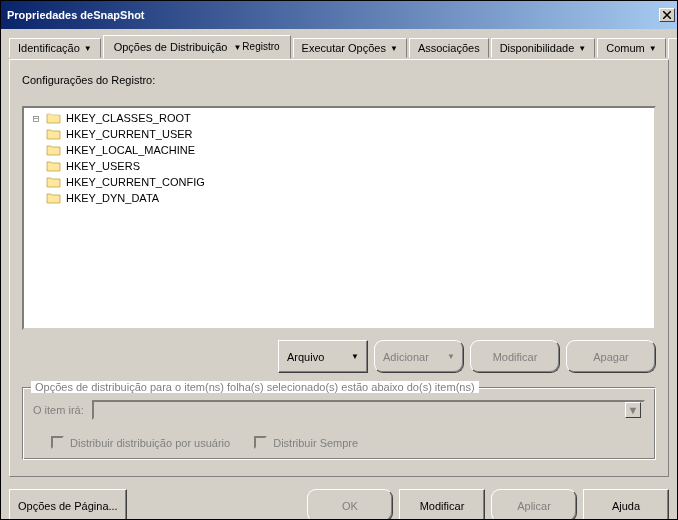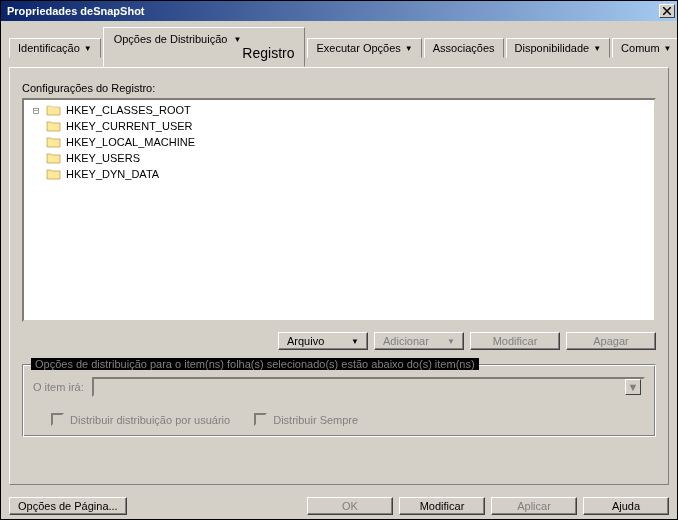--- a/index.html
+++ b/index.html
@@ -1,43 +1,43 @@
 <!DOCTYPE html>
 <html><head>
 <meta charset="utf-8">
 <style>
 * { box-sizing: border-box; margin: 0; padding: 0; font-family: Tahoma, Arial, sans-serif; font-size: 11px; }
 body { background: #d4d0c8; width: 678px; height: 520px; overflow: hidden; border: 1px solid #000; }
-.titlebar { background: linear-gradient(to right, #0a246a, #a6caf0); height: 20px; display: flex; align-items: center; justify-content: space-between; padding: 0 2px; }
+.titlebar { background: linear-gradient(to right, #0a246a, #a6caf0); height: 28px; display: flex; align-items: center; justify-content: space-between; padding: 0 2px; }
 .titlebar-text { color: #fff; font-weight: bold; padding-left: 4px; }
 .close-btn { width: 16px; height: 14px; background: #d4d0c8; border: 1px solid; border-color: #fff #404040 #404040 #fff; display: flex; align-items: center; justify-content: center; cursor: pointer; }
 .close-btn svg { width: 8px; height: 8px; }
 .tabs-row { display: flex; align-items: center; padding: 6px 8px 0 8px; gap: 2px; }
 .tab { background: #d4d0c8; border: 1px solid; border-color: #fff #808080 #d4d0c8 #fff; padding: 3px 8px; display: flex; align-items: center; gap: 4px; cursor: pointer; position: relative; top: 1px; white-space: nowrap; }
 .tab.active { border-bottom-color: #d4d0c8; padding: 5px 10px; top: 0; z-index: 2; flex-direction: row; gap: 1px; align-items: flex-start; }
 .tab-label { display: flex; align-items: center; gap: 6px; }
-.tab-sublabel { font-size: 14px; margin-top: 12px; }
+.tab-sublabel { font-size: 10px; }
 .dropdown-arrow { font-size: 8px; color: #000; }
 .tab-scroll { display: flex; gap: 0; margin-left: 4px; }
 .scroll-btn { width: 16px; height: 20px; background: #d4d0c8; border: 1px solid; border-color: #fff #404040 #404040 #fff; display: flex; align-items: center; justify-content: center; cursor: pointer; font-size: 9px; }
 .content-frame { margin: 0 8px 8px 8px; border: 1px solid; border-color: #fff #808080 #808080 #fff; background: #d4d0c8; padding: 14px 12px 12px 12px; height: 418px; position: relative; }
-.section-label { margin-bottom: 4px; }
+.section-label { margin-bottom: 20px; }
 .tree-box { background: #fff; border: 2px inset #d4d0c8; height: 224px; overflow: auto; padding: 2px; }
 .tree-item { display: flex; align-items: center; gap: 2px; padding: 1px 2px; cursor: pointer; }
 .tree-line { width: 16px; text-align: center; color: #808080; font-family: monospace; }
 .folder-icon { width: 16px; height: 14px; display: inline-block; }
 .folder-icon svg { width: 16px; height: 14px; }
 .tree-label { padding-left: 2px; }
 .btn-row { display: flex; justify-content: flex-end; gap: 6px; margin-top: 10px; }
-.btn { min-width: 90px; height: 18px; background: #d4d0c8; border: 1px solid; border-color: #fff #404040 #404040 #fff; box-shadow: inset -1px -1px 0 #808080, inset 1px 1px 0 #d4d0c8; display: flex; align-items: center; justify-content: center; gap: 0; cursor: pointer; padding: 0 8px; }
+.btn { min-width: 90px; height: 33px; background: #d4d0c8; border: 1px solid; border-color: #fff #404040 #404040 #fff; box-shadow: inset -1px -1px 0 #808080, inset 1px 1px 0 #d4d0c8; display: flex; align-items: center; justify-content: center; gap: 0; cursor: pointer; padding: 0 8px; }
 .btn.split { justify-content: space-between; }
-.btn.disabled { color: #808080; cursor: default; }
+.btn.disabled { color: #808080; cursor: default; border-radius: 9px; }
 .btn.disabled .dropdown-arrow { color: #808080; }
 .fieldset { border: 1px solid #808080; border-right-color: #fff; border-bottom-color: #fff; box-shadow: inset 1px 1px 0 #fff, inset -1px -1px 0 #808080; margin-top: 14px; padding: 12px 10px 10px 10px; position: relative; }
-.fieldset-legend { position: absolute; top: -7px; left: 8px; background: #000000; padding: 0 4px; color: #808080; }
+.fieldset-legend { position: absolute; top: -7px; left: 8px; background: #ffffff; padding: 0 4px; color: #808080; }
 .form-row { display: flex; align-items: center; gap: 8px; margin-bottom: 16px; }
 .form-label { color: #808080; white-space: nowrap; }
 .combo { flex: 1; height: 20px; background: #d4d0c8; border: 2px inset #d4d0c8; display: flex; align-items: center; justify-content: space-between; padding: 0 2px; }
 .combo-btn { width: 16px; height: 16px; background: #d4d0c8; border: 1px solid; border-color: #fff #404040 #404040 #fff; display: flex; align-items: center; justify-content: center; font-size: 8px; color: #808080; }
 .check-row { display: flex; gap: 24px; margin-left: 18px; }
 .check { display: flex; align-items: center; gap: 6px; color: #808080; }
 .checkbox { width: 13px; height: 13px; background: #d4d0c8; border: 2px inset #d4d0c8; }
 .bottom-row { display: flex; padding: 4px 8px 8px 8px; gap: 6px; }
 .bottom-row .spacer { flex: 1; }
 .bottom-row .btn { min-width: 86px; }
@@ -125,20 +125,27 @@
       <span class="folder-icon"><svg viewBox="0 0 16 14">
             <path d="M1 3 h4 l1 1 h8 v8 h-13 z" fill="#ffe79c" stroke="#b89b3e" stroke-width="0.7"></path>
           </svg></span>
       <span class="tree-label">HKEY_USERS</span>
     </div>
     <div class="tree-item">
       <span class="tree-line">&nbsp;</span>
       <span class="folder-icon"><svg viewBox="0 0 16 14">
             <path d="M1 3 h4 l1 1 h8 v8 h-13 z" fill="#ffe79c" stroke="#b89b3e" stroke-width="0.7"></path>
           </svg></span>
+      <span class="tree-label">HKEY_CURRENT_CONFIG</span>
+    </div>
+    <div class="tree-item">
+      <span class="tree-line">&nbsp;</span>
+      <span class="folder-icon"><svg viewBox="0 0 16 14">
+            <path d="M1 3 h4 l1 1 h8 v8 h-13 z" fill="#ffe79c" stroke="#b89b3e" stroke-width="0.7"></path>
+          </svg></span>
       <span class="tree-label">HKEY_DYN_DATA</span>
     </div>
   </div>
 
   <div class="btn-row">
     <div class="btn split">
       <span>Arquivo</span>
       <span class="dropdown-arrow">▼</span>
     </div>
     <div class="btn split disabled">

